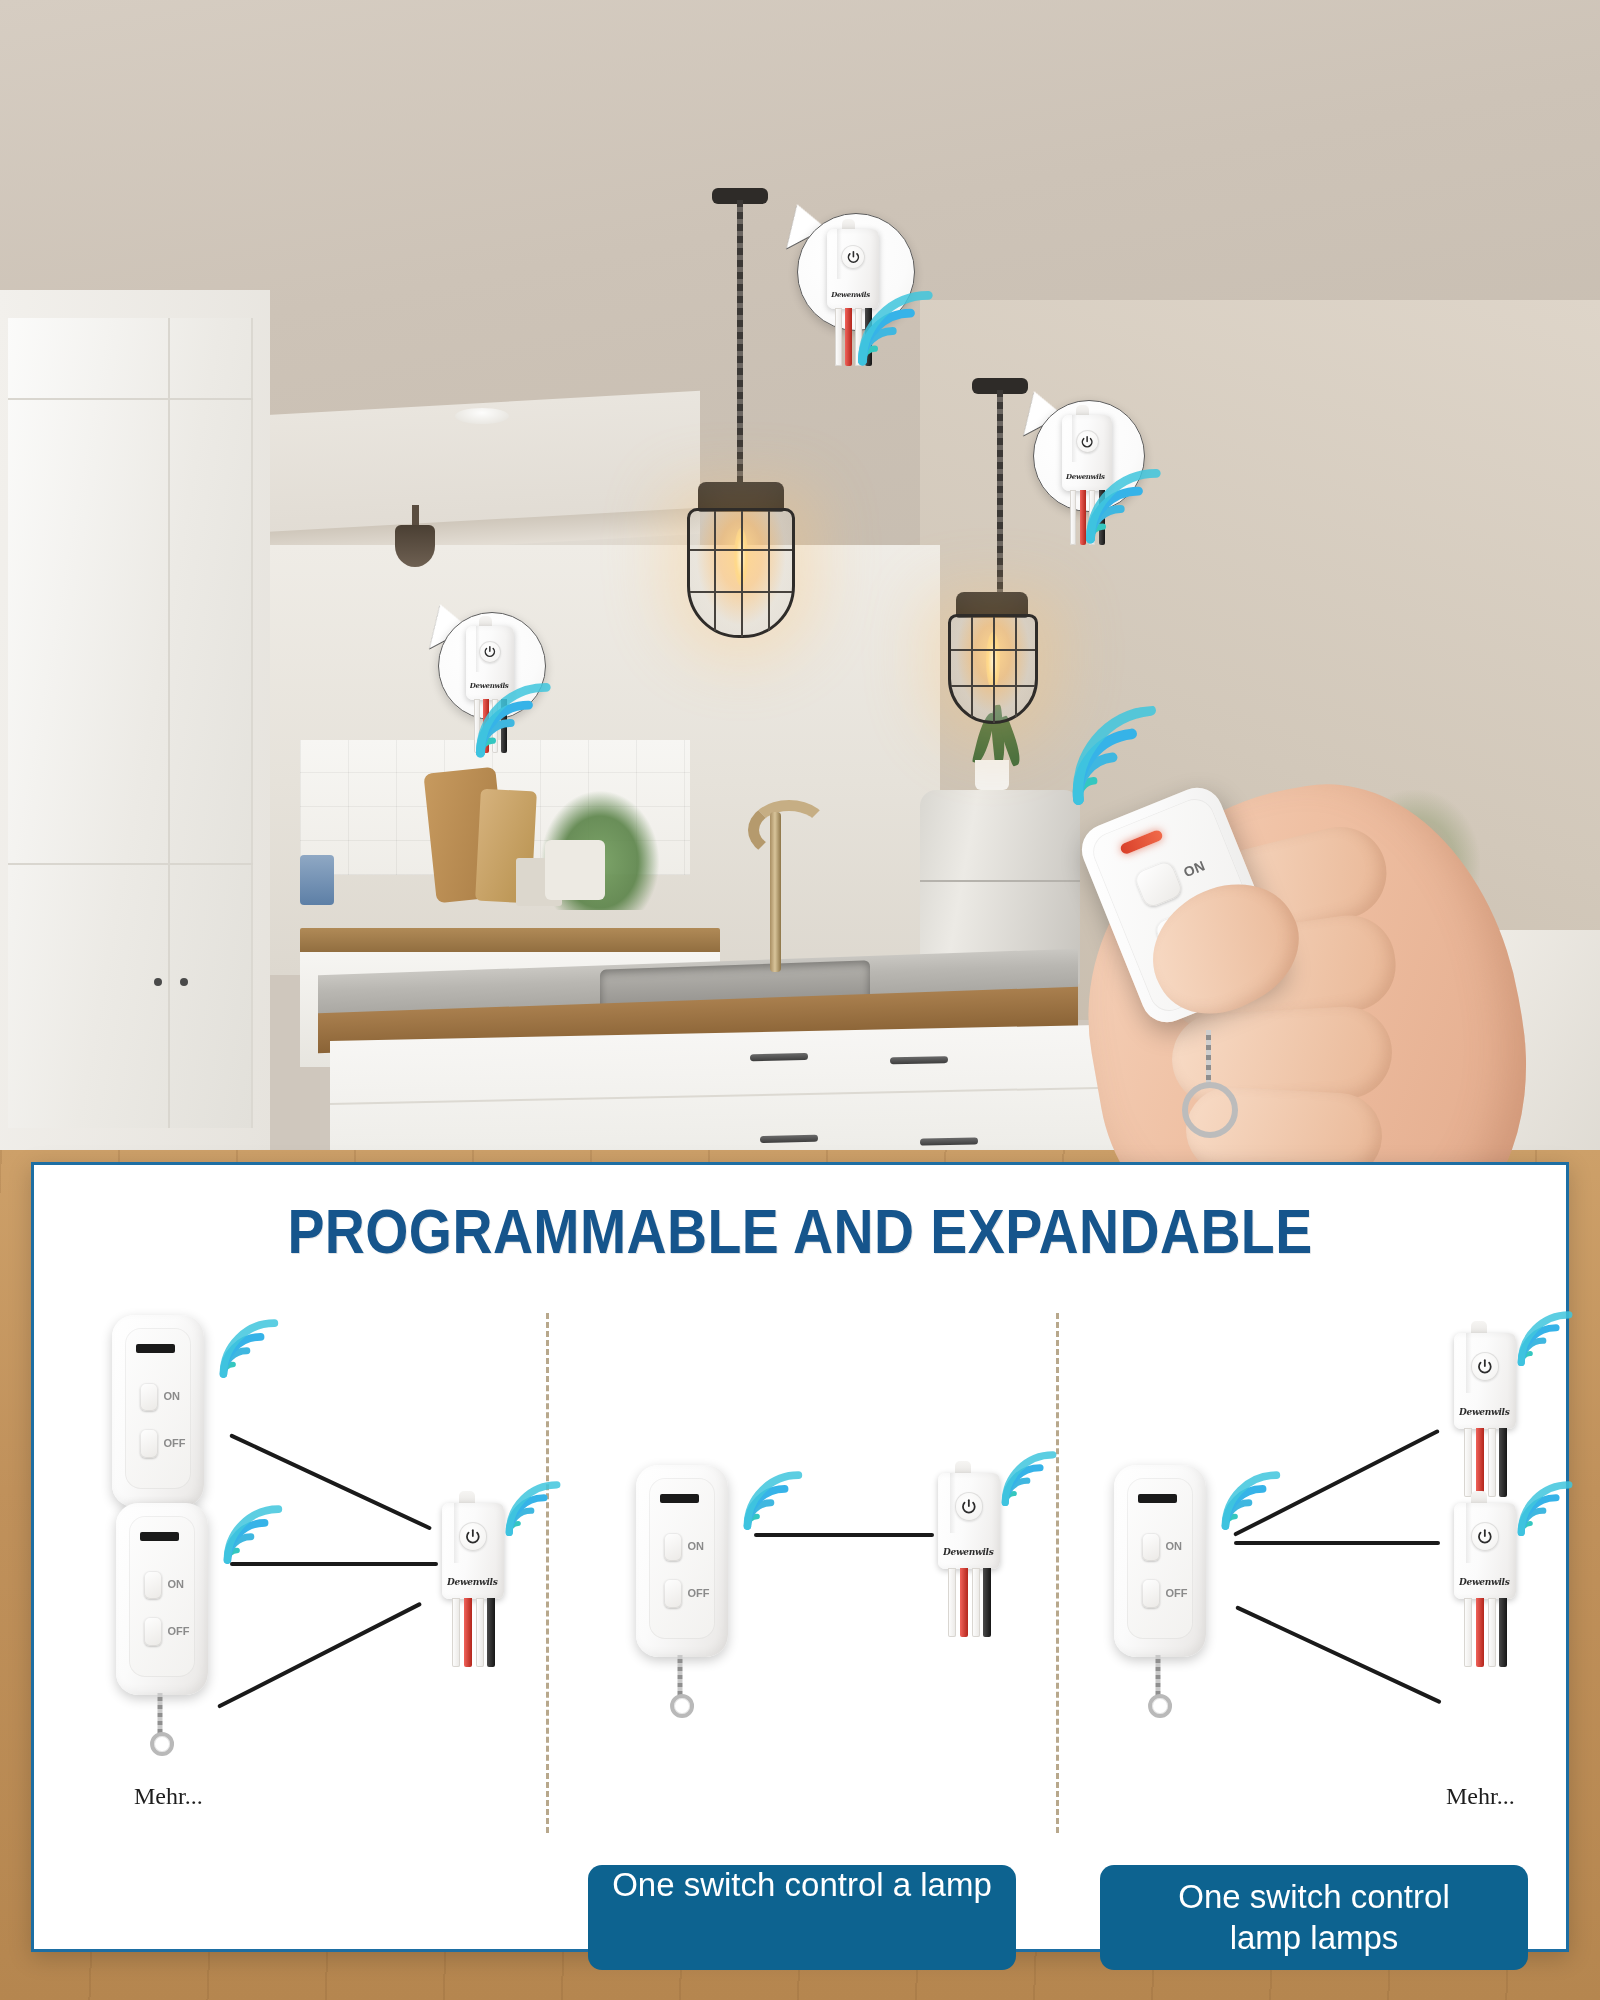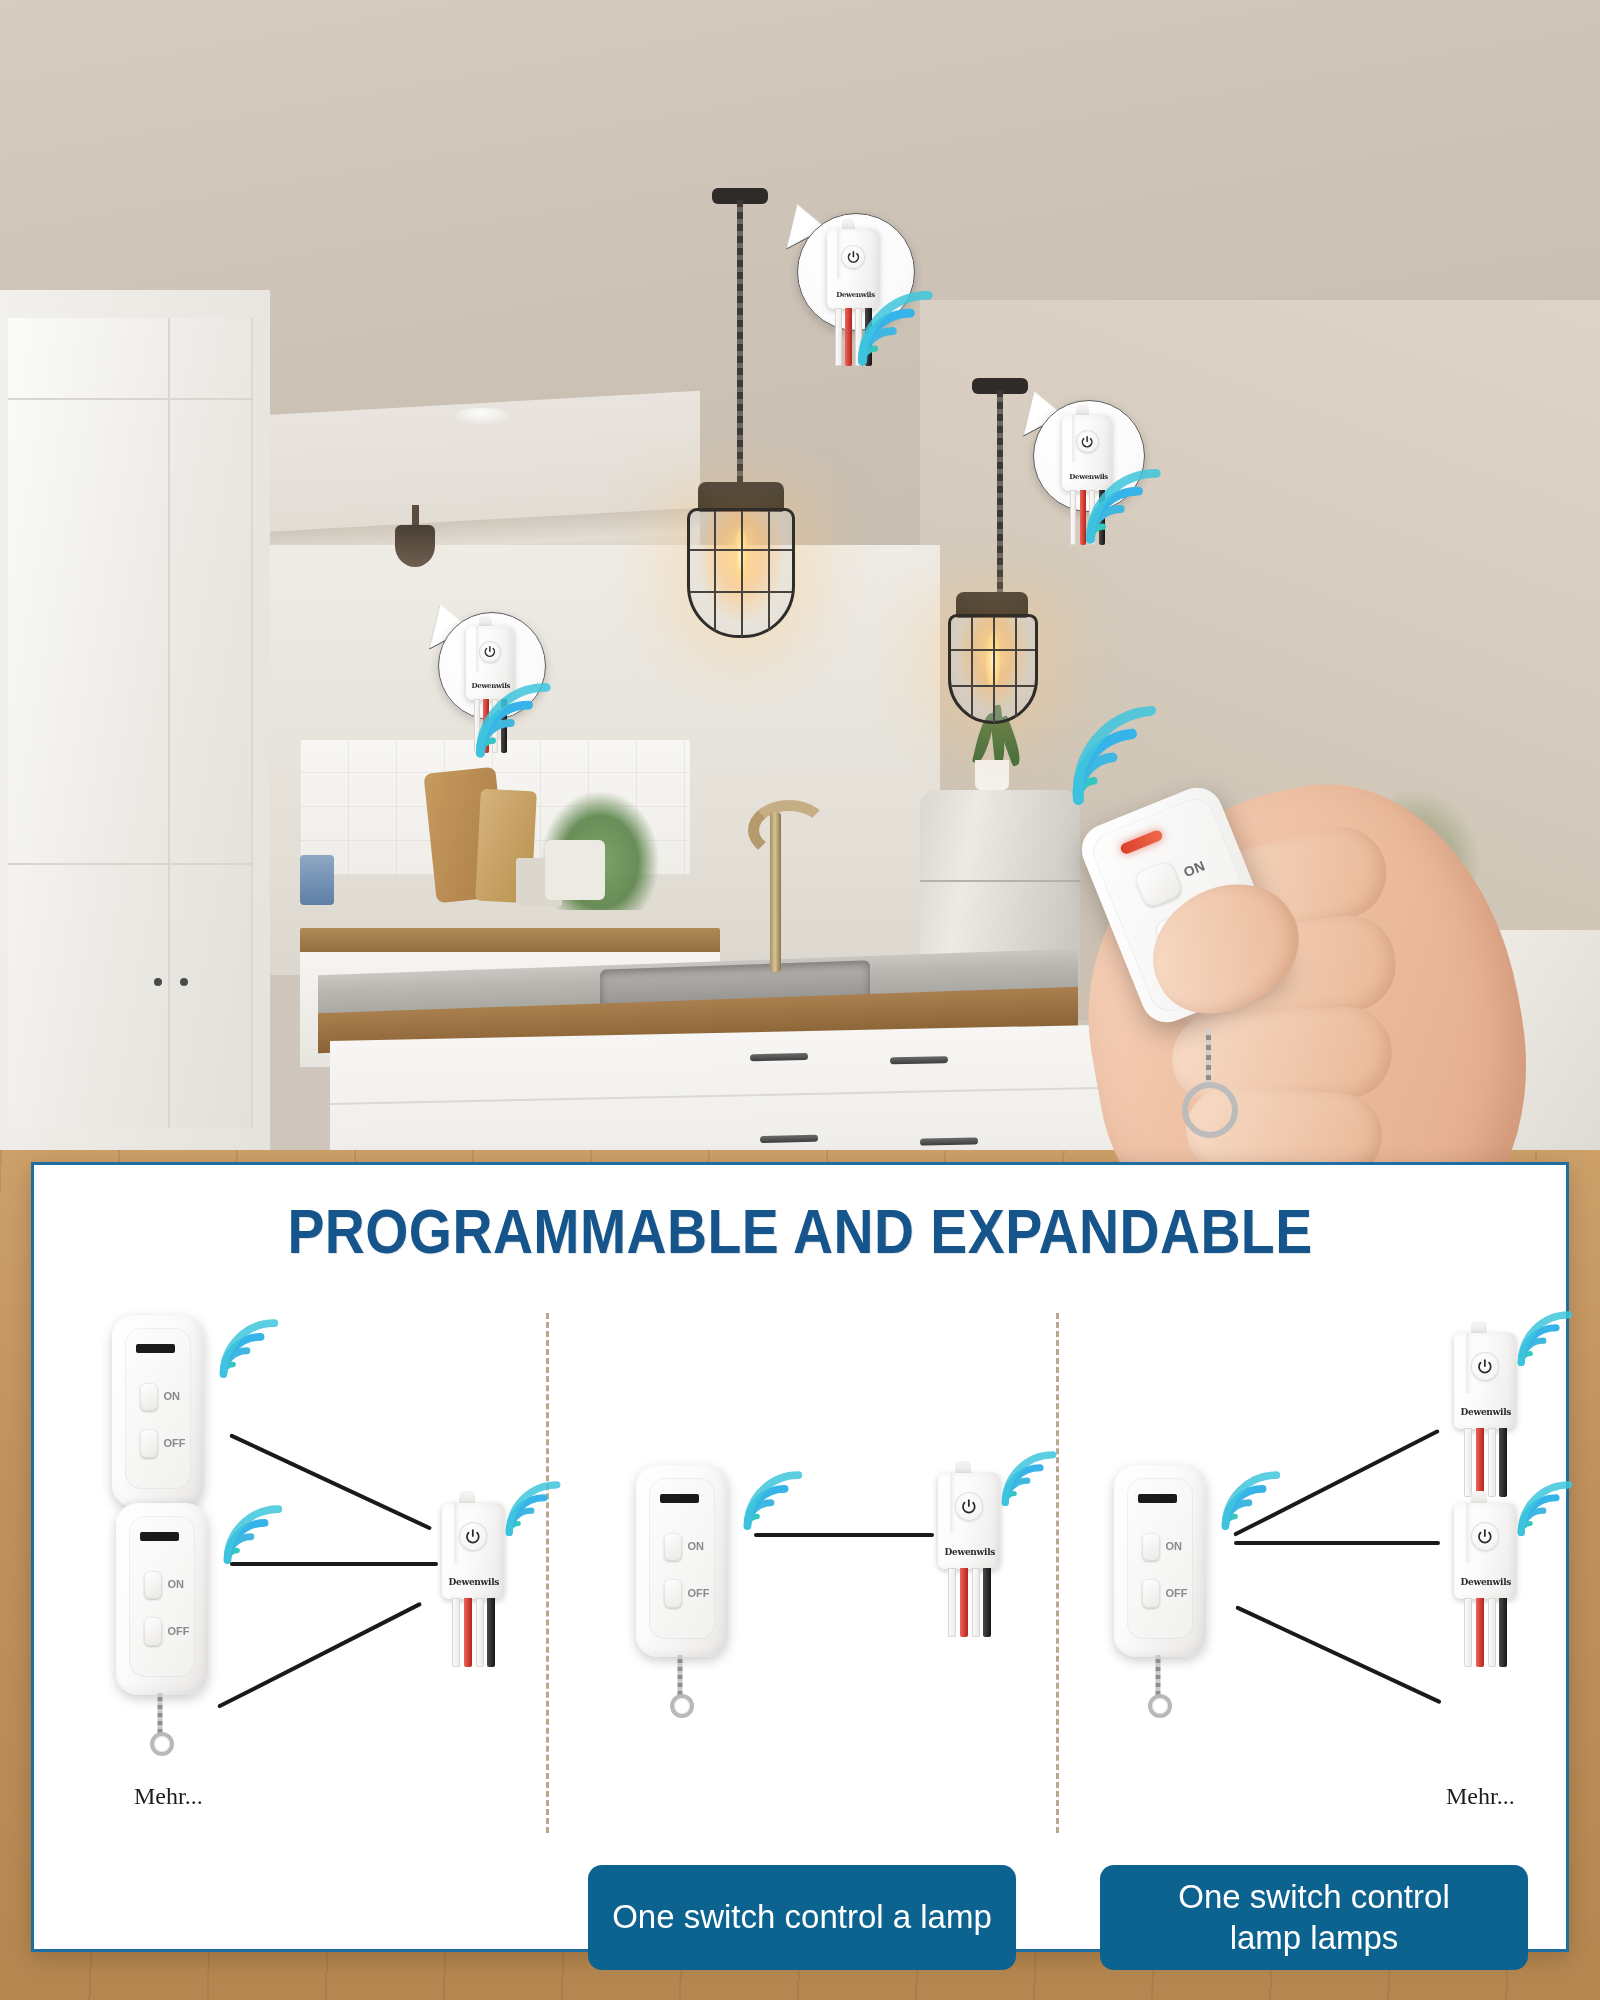--- a/index.html
+++ b/index.html
@@ -240,22 +240,22 @@
   .recv .pwr{
     position:absolute; left:27%; top:20%; width:46%; aspect-ratio:1/1;
     border-radius:50%;
     background:radial-gradient(circle at 40% 35%,#ffffff,#f1f0ee);
     box-shadow:inset 0 0 0 1px rgba(0,0,0,.10), 0 1px 2px rgba(0,0,0,.10);
     display:flex; align-items:center; justify-content:center;
   }
   .recv .pwr svg{ width:62%; height:62%; }
   .recv .brand{
     position:absolute; left:8%; bottom:13%; width:84%;
-    text-align:right; font-family:"DejaVu Serif", serif;
-    font-weight:700; color:#2b2b2b;
+    text-align:left; font-family:"DejaVu Serif", serif;
+    font-style:italic; font-weight:700; color:#2b2b2b;
     letter-spacing:-.3px; white-space:nowrap; overflow:hidden;
   }
   .recv .wires{
     position:absolute; left:16%; top:99%; width:70%; height:72%;
     display:flex; gap:9%;
   }
   .recv .w{ flex:1; border-radius:0 0 2px 2px; }
   .w-white{ background:linear-gradient(90deg,#ffffff,#e9e7e4); box-shadow:0 0 0 1px #d9d6d1 inset; }
   .w-red  { background:linear-gradient(90deg,#e8module,#c0392b); background:linear-gradient(90deg,#f0625a,#b3261c); }
   .w-black{ background:linear-gradient(90deg,#4a4a4a,#161616); }
@@ -730,21 +730,21 @@
       <svg viewBox="0 0 100 90">
           <g fill="none" stroke-linecap="round">
         <path d="M10 80 a14 14 0 0 1 14 -14" stroke="#34c7c0" stroke-width="8"></path>
         <path d="M10 80 a34 34 0 0 1 34 -34" stroke="#3fb7e0" stroke-width="10"></path>
         <path d="M10 80 a54 54 0 0 1 54 -54" stroke="#36b3e8" stroke-width="11"></path>
         <path d="M10 80 a74 74 0 0 1 74 -74" stroke="#3fc6dd" stroke-width="11" opacity=".85"></path>
       </g>
         </svg>
     </div>
 
-    <div style="position:absolute;left:42px;top:560px;width:428px;height:105px;background:#0d6390;border-radius:14px;display:flex;align-items:center;justify-content:center;">
+    <div style="position:absolute;left:42px;top:560px;width:428px;height:105px;background:#0d6390;border-radius:14px;display:flex;justify-content:center;">
       <div style="color:#fff;font-size:33px;line-height:1.22;">One switch control a lamp</div>
     </div>
   </div>
 
   <div class="col" style="left:1022px;width:510px;">
 
     <div class="kremote" style="left:58px;top:160px;width:92px;height:260px;">
       <div class="shell"></div>
       <div class="inner"></div>
       <div class="led"></div>

